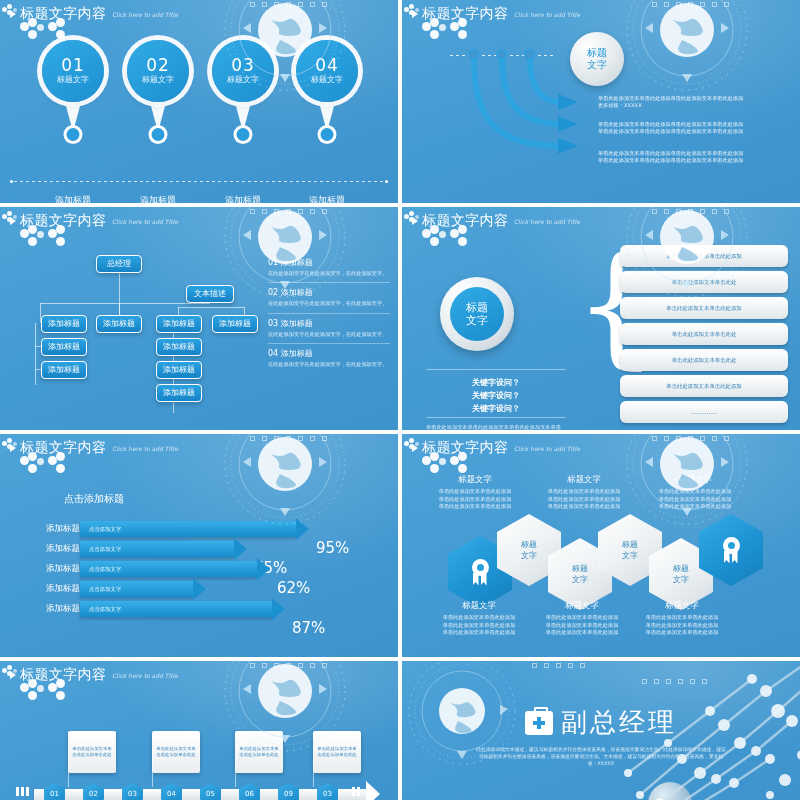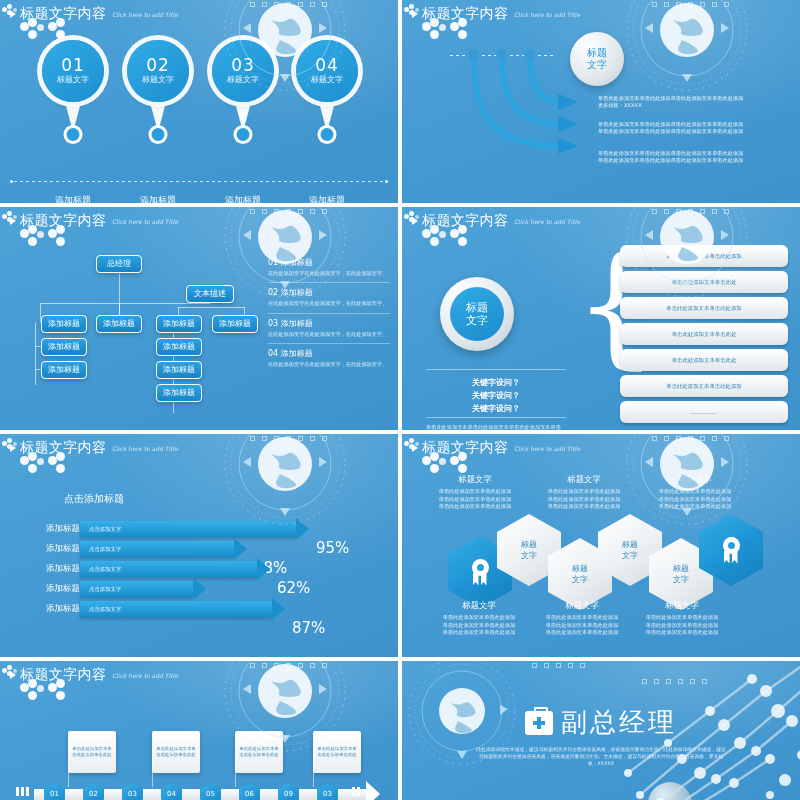--- a/index.html
+++ b/index.html
@@ -653,21 +653,21 @@
     </div>
 
     <div class="s5row" style="left:22px;top:104px;">
       <span class="s5lbl">添加标题</span>
       <span class="s5arw">
         <span class="body" style="width:154px;">
             <span>点击添加文字</span>
           </span>
         <span class="head"></span>
       </span>
-      <span class="s5pct">88%</span>
+      <span class="s5pct">75%</span>
     </div>
 
     <div class="s5row" style="left:22px;top:124px;">
       <span class="s5lbl">添加标题</span>
       <span class="s5arw">
         <span class="body" style="width:177px;">
             <span>点击添加文字</span>
           </span>
         <span class="head"></span>
       </span>

